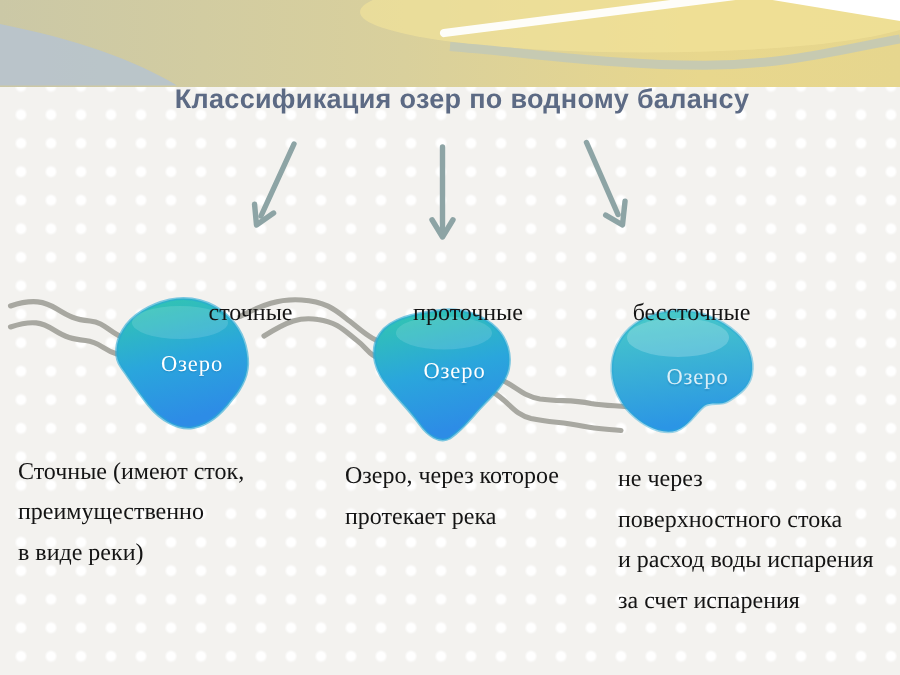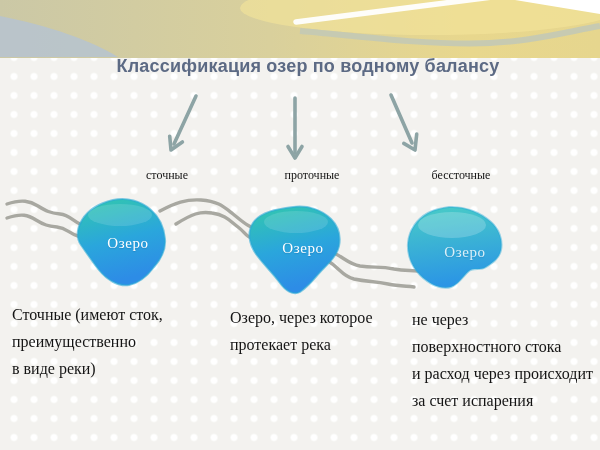--- a/index.html
+++ b/index.html
@@ -16,22 +16,22 @@
   .layer{position:absolute;left:0;top:0;}
   .title{
     position:absolute;left:18px;top:56px;width:580px;
     text-align:center;
     font-family:"Liberation Sans", sans-serif;
     font-weight:bold;font-size:18px;
     color:#5c6a84;
     letter-spacing:0.2px;
   }
   .cat-label{
-    position:absolute;top:168px;transform:translateX(-50%);
-    font-size:12px;color:#141414;white-space:nowrap;
+    position:absolute;top:200px;transform:translateX(-50%);
+    font-size:16px;color:#141414;white-space:nowrap;
   }
   .cat-1{left:167px;} .cat-2{left:312px;} .cat-3{left:461px;}
   .lake-label{
     position:absolute;transform:translateX(-50%);
     font-size:15px;color:#ffffff;letter-spacing:0.6px;white-space:nowrap;
     text-shadow:0 1px 1px rgba(0,70,130,0.25);
   }
   .lake-label-1{left:128px;top:235px;}
   .lake-label-2{left:303px;top:240px;}
   .lake-label-3{left:465px;top:244px;opacity:0.82;}
@@ -131,17 +131,17 @@
     <div>преимущественно</div>
     <div>в виде реки)</div>
   </div>
   <div class="desc desc-2">
     <div>Озеро, через которое</div>
     <div>протекает река</div>
   </div>
   <div class="desc desc-3">
     <div>не через</div>
     <div>поверхностного стока</div>
-    <div>и расход через происходит</div>
+    <div>и расход воды испарения</div>
     <div>за счет испарения</div>
   </div>
 
 </div>
 
 </body></html>

